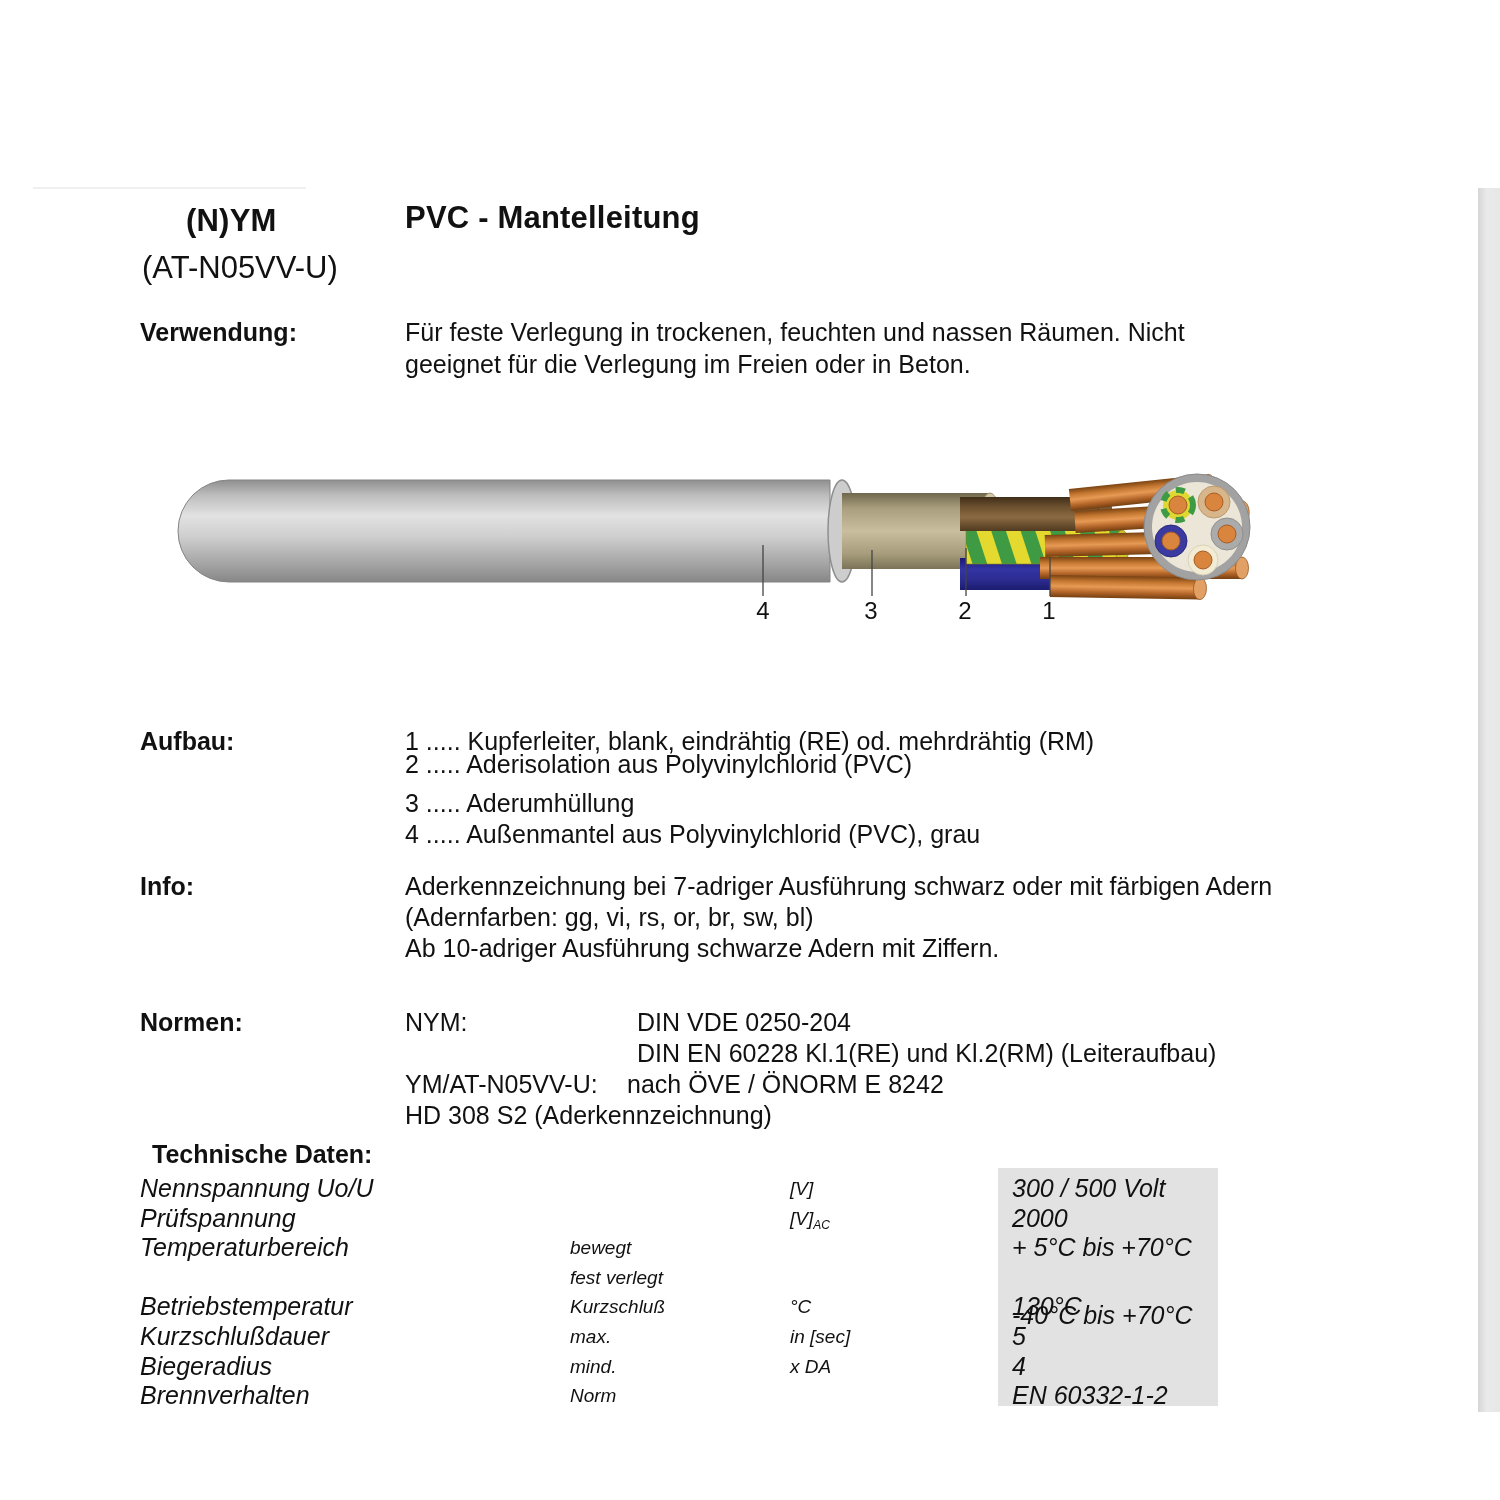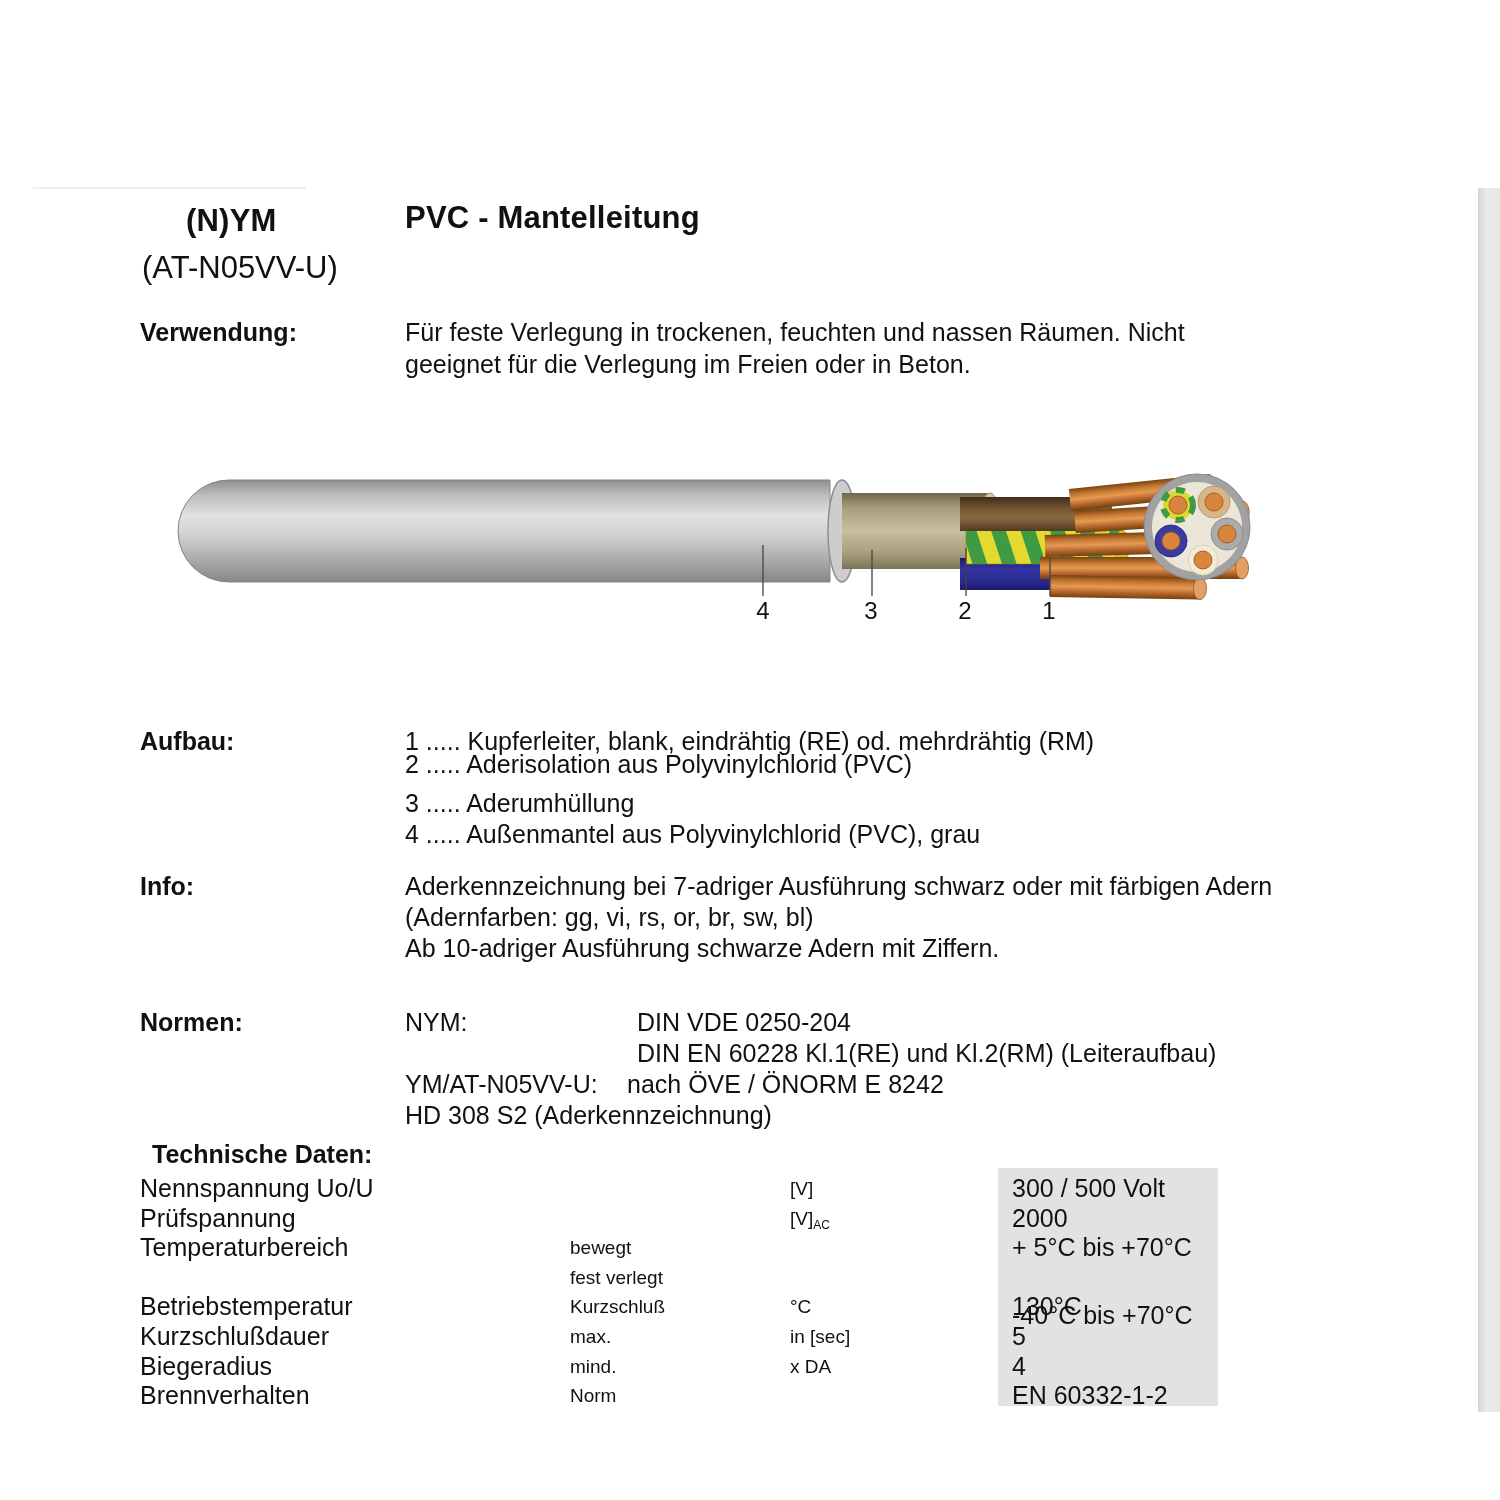--- a/index.html
+++ b/index.html
@@ -171,21 +171,21 @@
 <div class="abs seclabel" style="left:140px;top:1008px;">Normen:</div>
 <div class="abs body" style="left:405px;top:1008px;">NYM:</div>
 <div class="abs body" style="left:637px;top:1008px;">DIN VDE 0250-204</div>
 <div class="abs body" style="left:637px;top:1039px;">DIN EN 60228 Kl.1(RE) und Kl.2(RM) (Leiteraufbau)</div>
 <div class="abs body" style="left:405px;top:1070px;">YM/AT-N05VV-U:</div>
 <div class="abs body" style="left:627px;top:1070px;">nach ÖVE / ÖNORM E 8242</div>
 <div class="abs body" style="left:405px;top:1101px;">HD 308 S2 (Aderkennzeichnung)</div>
 
 <div class="abs seclabel" style="left:152px;top:1140px;">Technische Daten:</div>
 
-<div class="abs" style="left:140px;top:1168px;width:1080px;height:238px;">
+<div class="abs" style="left:140px;top:1168px;width:1080px;height:238px;font-style:italic;">
   <div class="graybox" style="left:858px;top:0;width:220px;height:238px;"></div>
 
   <div class="cell body" style="left:0;top:6px;">Nennspannung Uo/U</div>
   <div class="cell small" style="left:650px;top:10px;"><span>[V]</span><sub class="unit-sub"></sub></div>
   <div class="cell body" style="left:872px;top:6px;">300 / 500 Volt</div>
 
   <div class="cell body" style="left:0;top:36px;">Prüfspannung</div>
   <div class="cell small" style="left:650px;top:40px;"><span>[V]</span><sub class="unit-sub">AC</sub></div>
   <div class="cell body" style="left:872px;top:36px;">2000</div>
 

